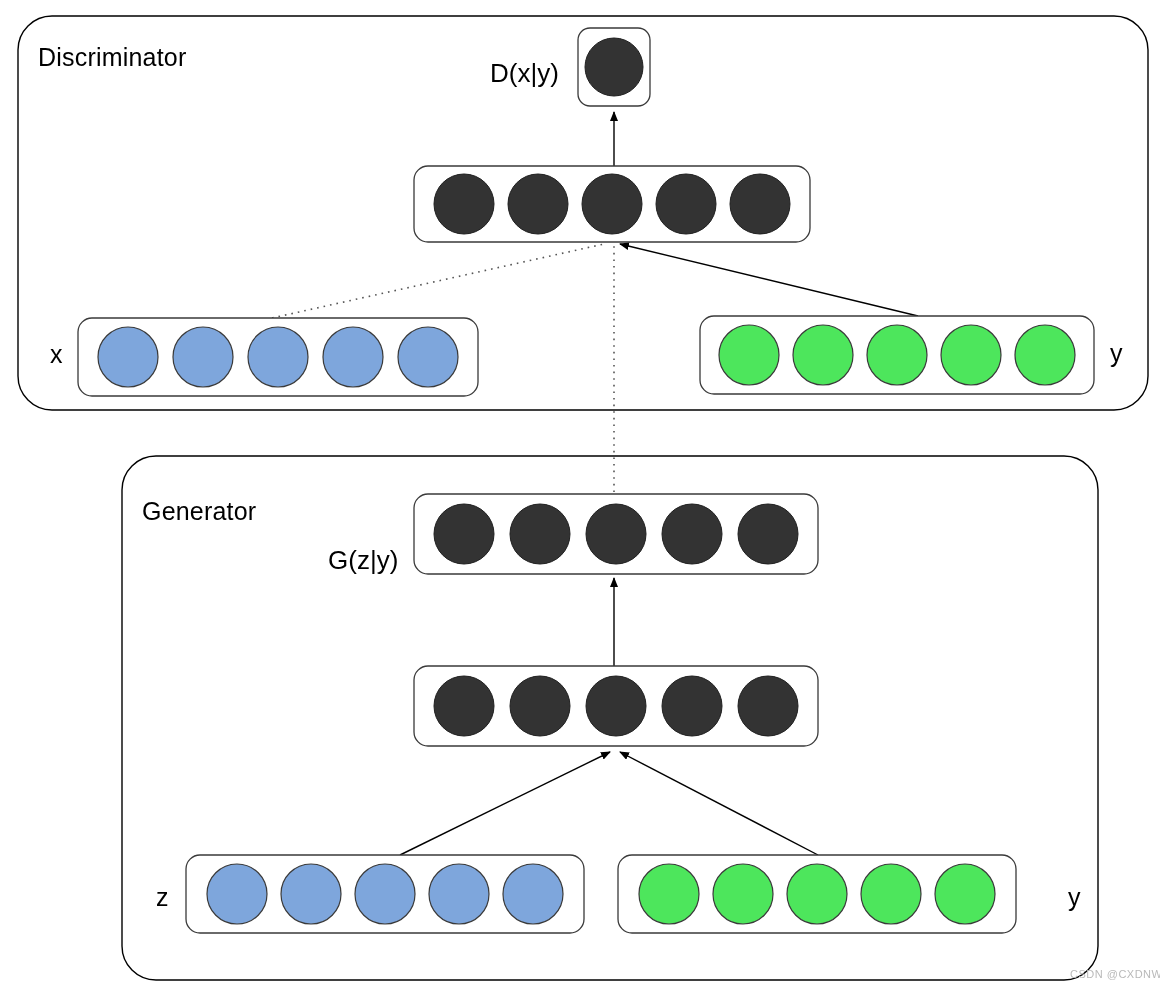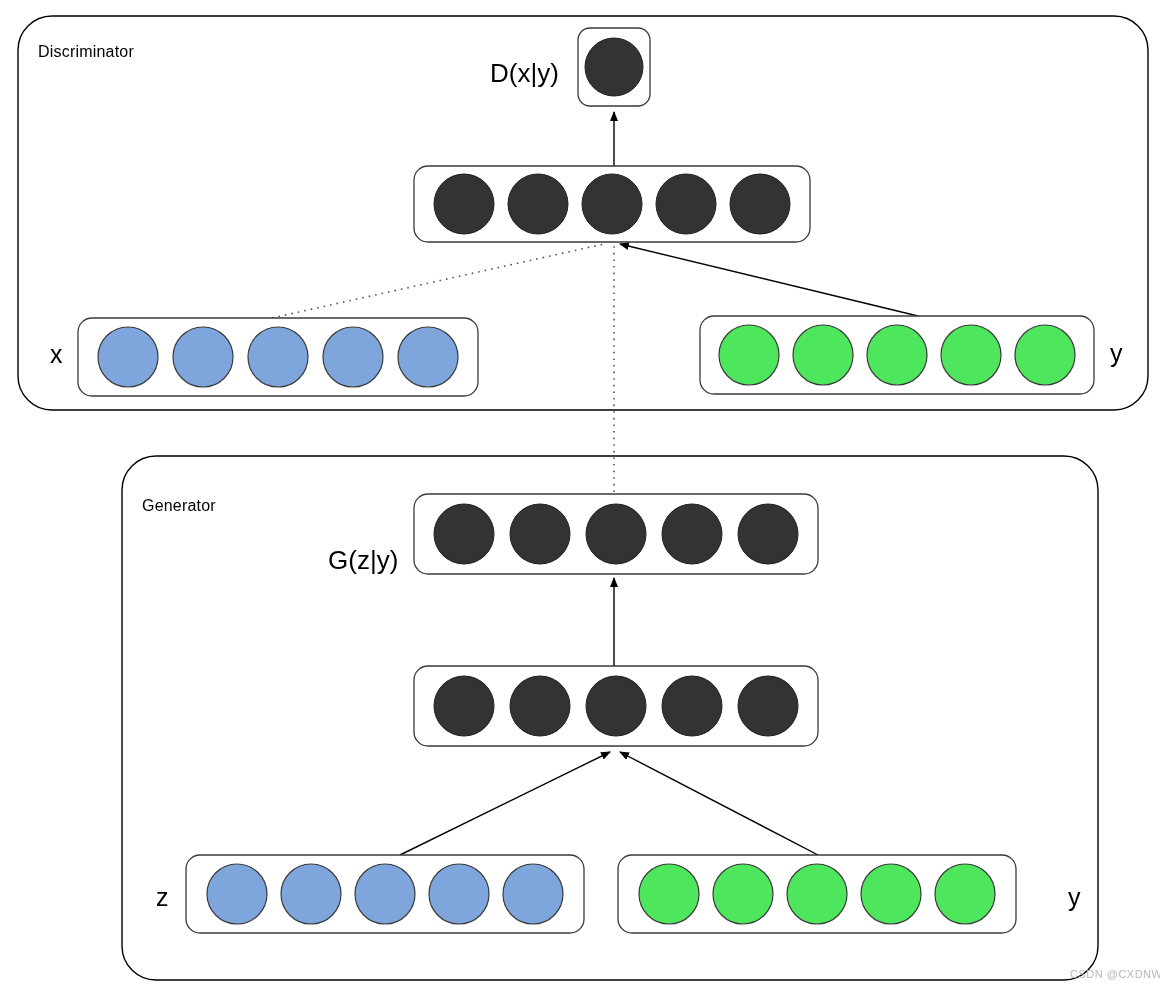--- a/index.html
+++ b/index.html
@@ -19,21 +19,21 @@
   }
   #diagram-svg {
     position: absolute;
     left: 0;
     top: 0;
     width: 1160px;
     height: 992px;
   }
   .module-label {
     position: absolute;
-    font-size: 16px;
+    font-size: 25px;
     color: #000000;
     white-space: nowrap;
     letter-spacing: 0.2px;
   }
   .io-label {
     position: absolute;
     font-size: 25px;
     color: #000000;
     white-space: nowrap;
   }

